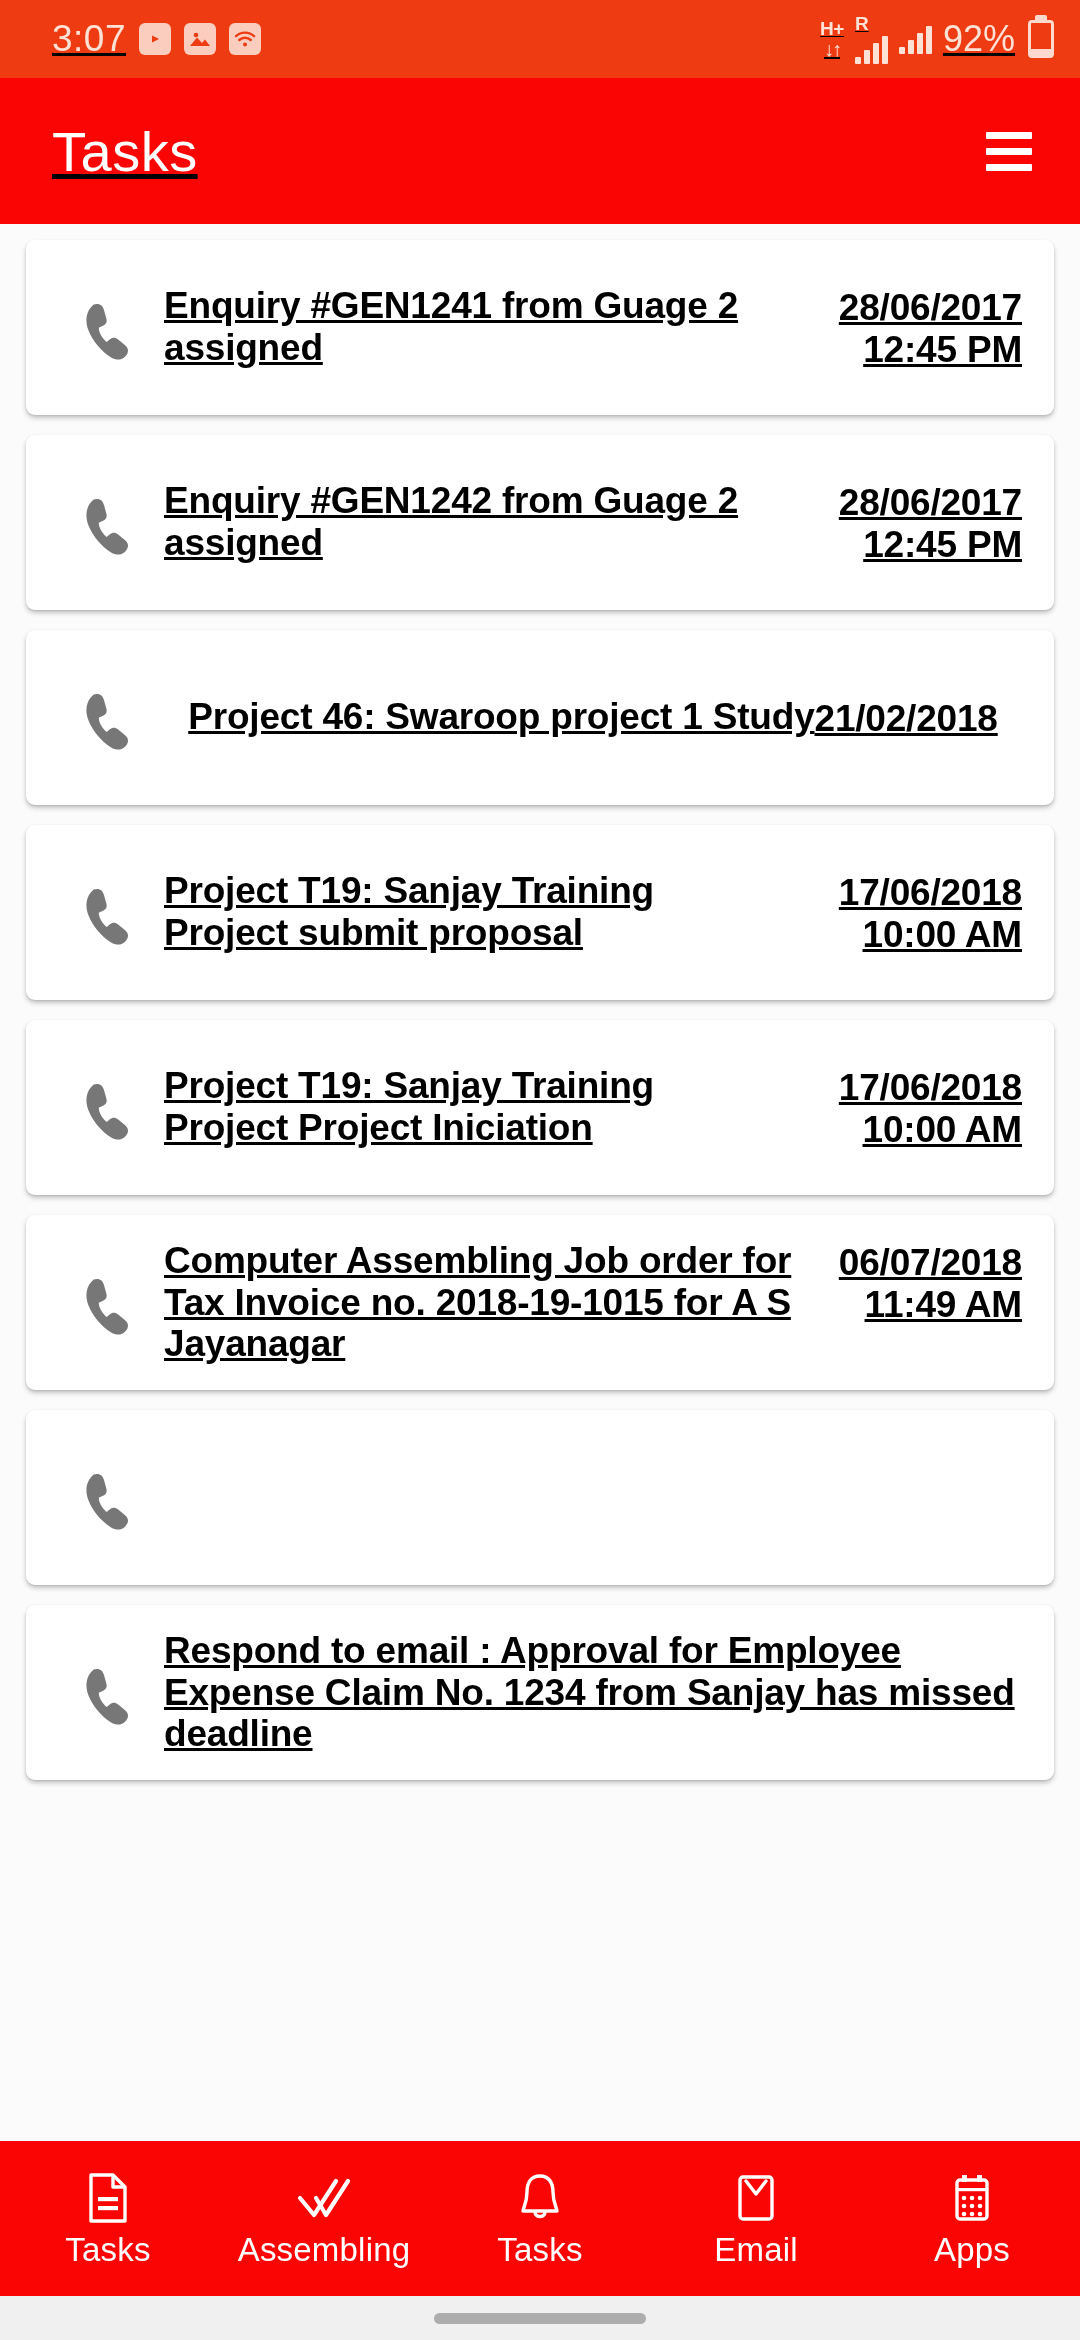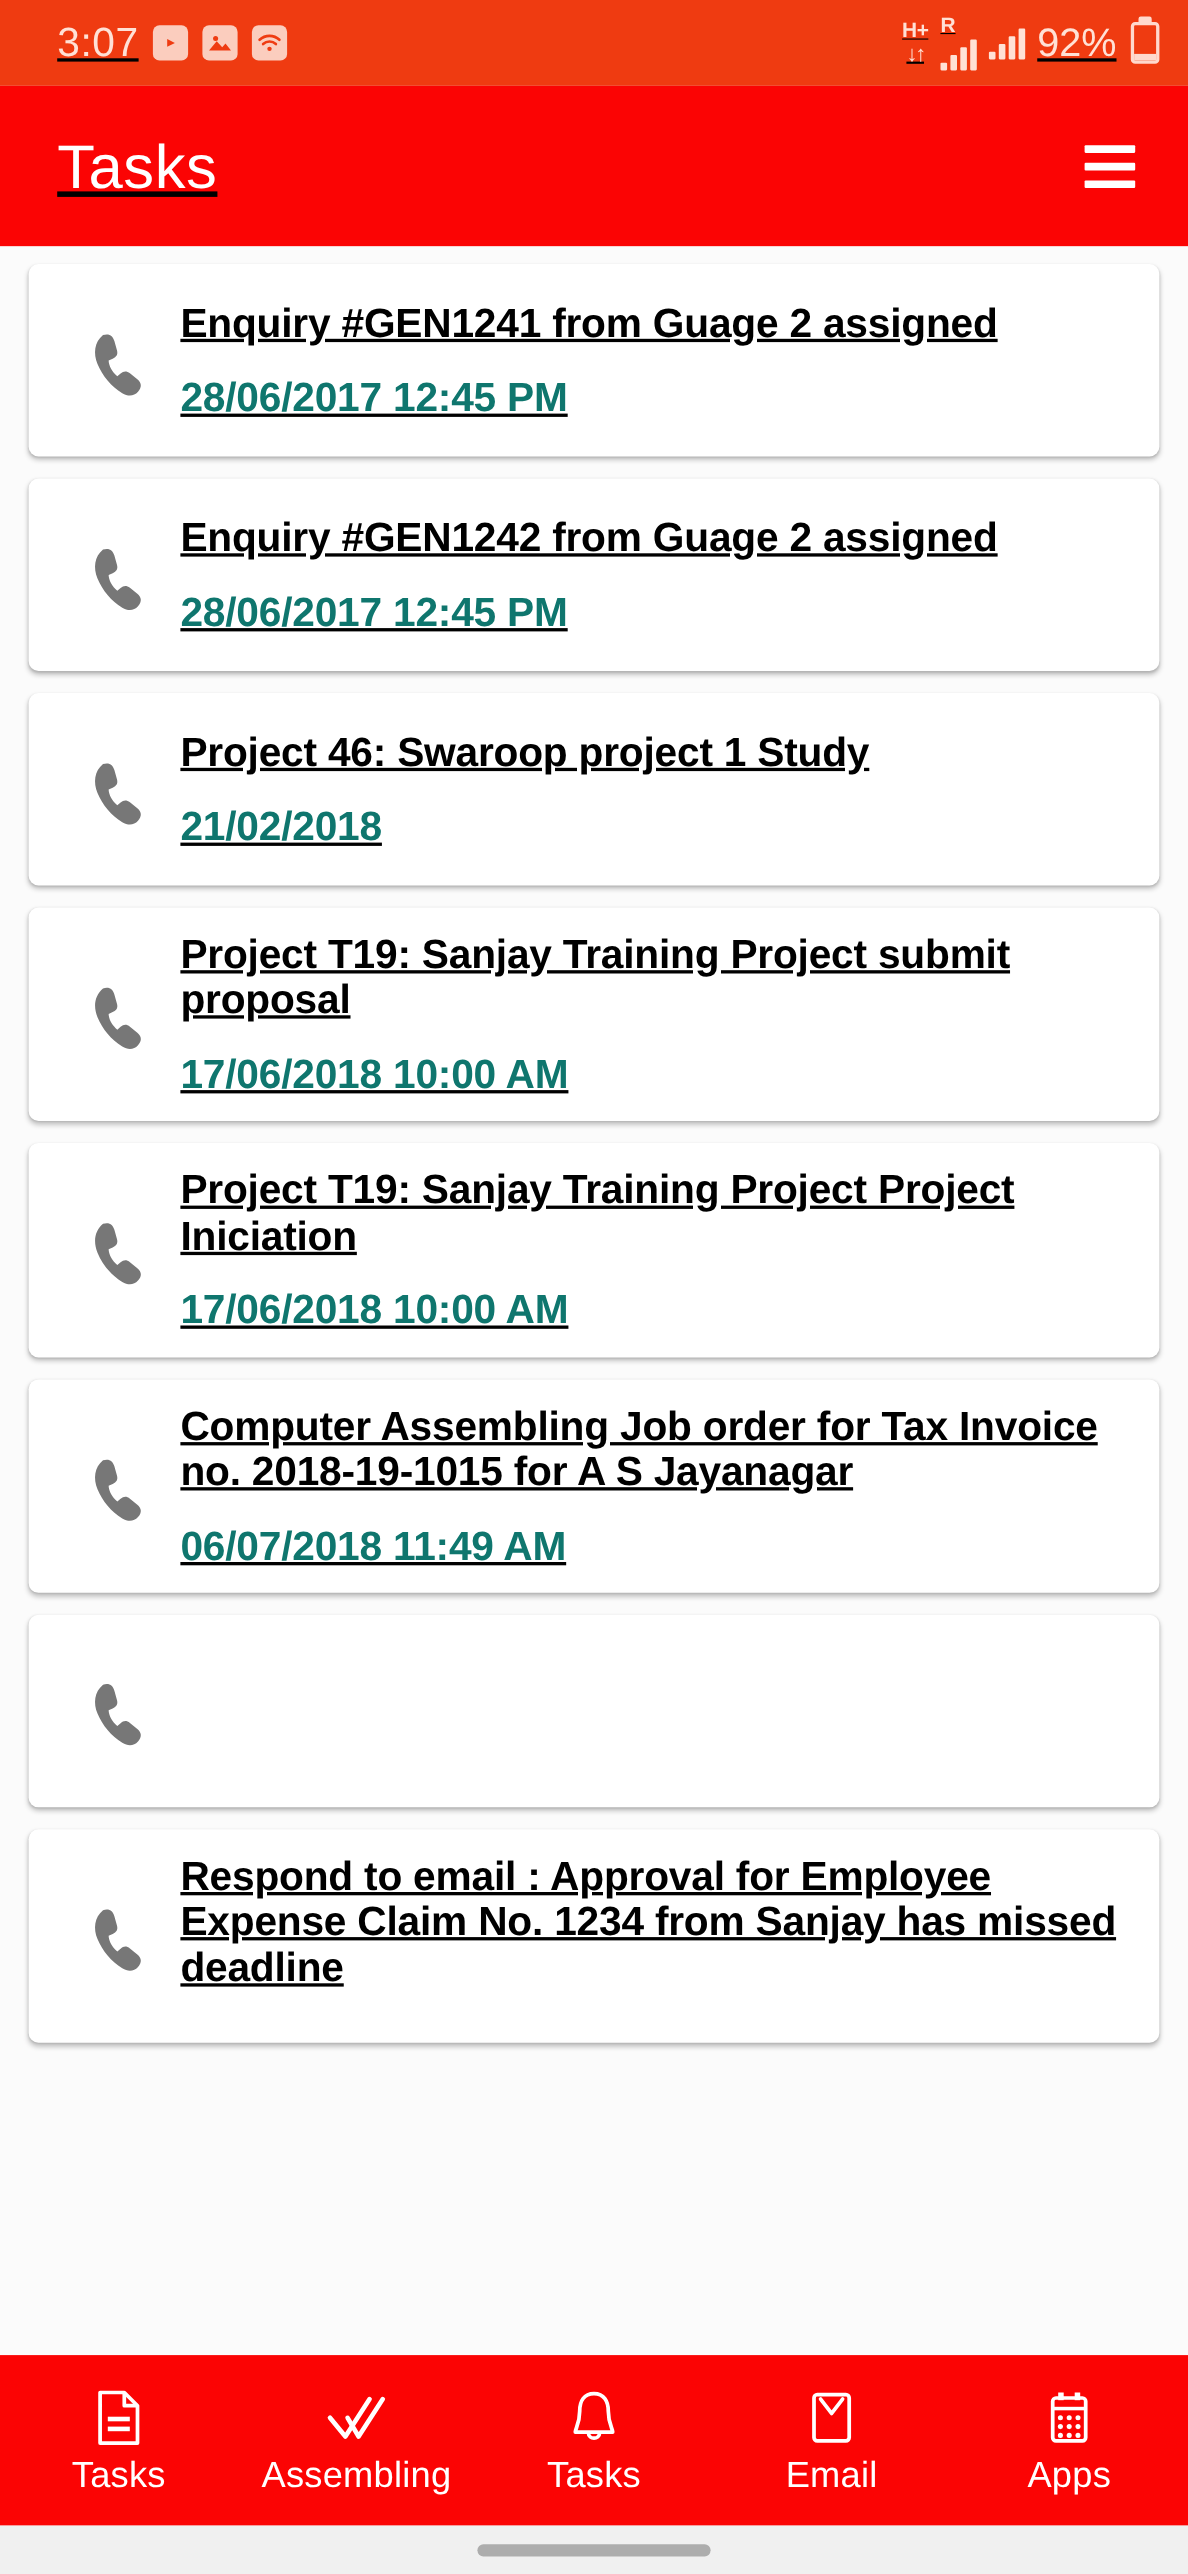--- a/index.html
+++ b/index.html
@@ -127,38 +127,39 @@
     flex:0 0 116px;
     display:flex;
     align-items:center;
     justify-content:center;
     align-self:center;
   }
   .card-icon svg { display:block; }
   .card-body {
     flex:1 1 auto;
     display:flex;
-    flex-direction:column;
+    flex-direction:row;
     justify-content:center;
     padding-right:4px;
   }
   .card-title {
     color:#000000;
     font-size:37px;
     font-weight:bold;
     line-height:1.12;
     letter-spacing:-0.2px;
     word-break:normal;
   }
   .card-date {
-    color:#0f766e;
+    color:#000000;
     font-size:37px;
     font-weight:bold;
+    text-align:right;
     line-height:1.12;
-    margin-top:26px;
+    margin-top:2px;
     letter-spacing:-0.2px;
   }
 
   
   .bottom-nav {
     position:absolute;
     left:0; right:0;
     bottom:44px;
     height:155px;
     background:#fb0404;

